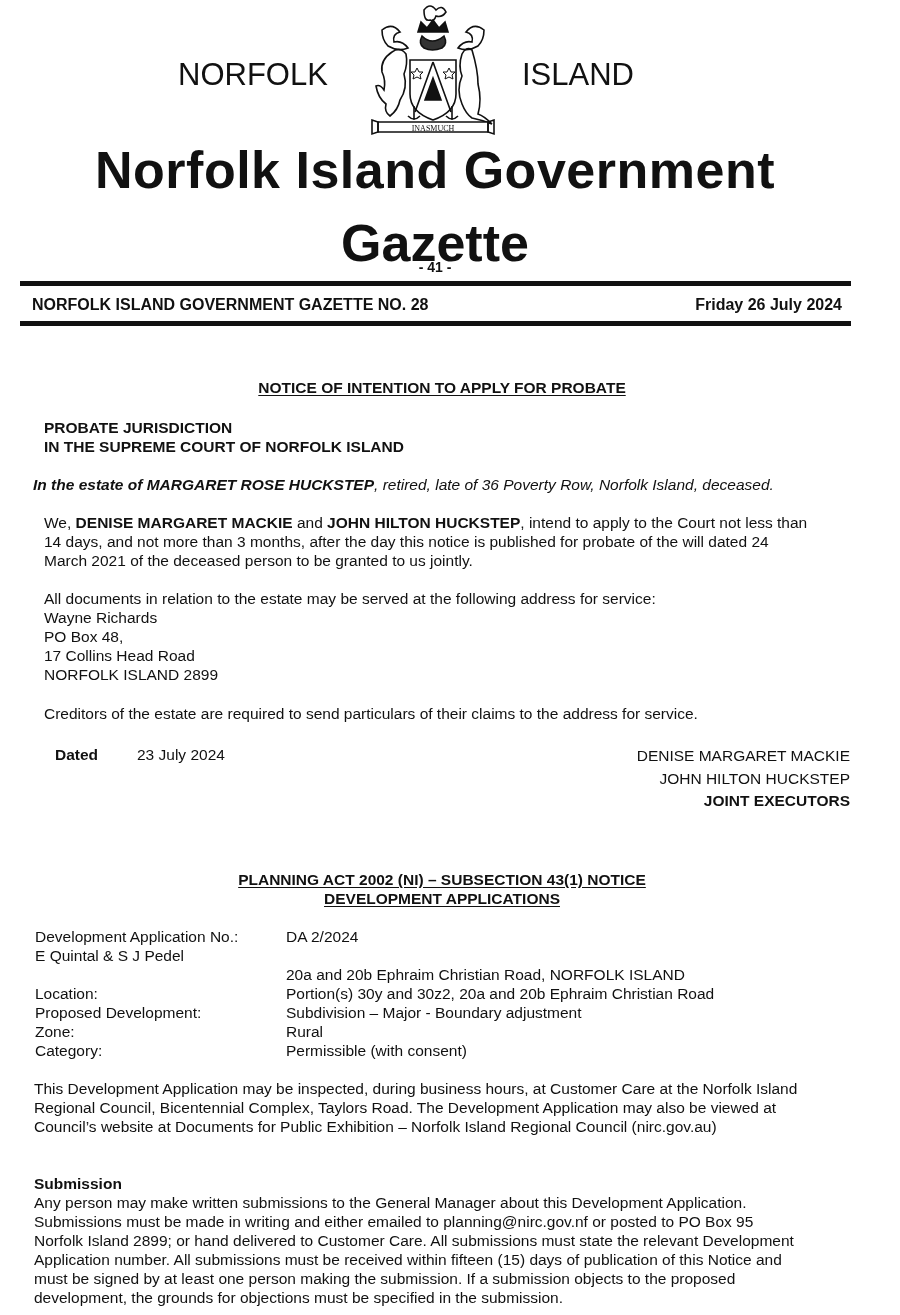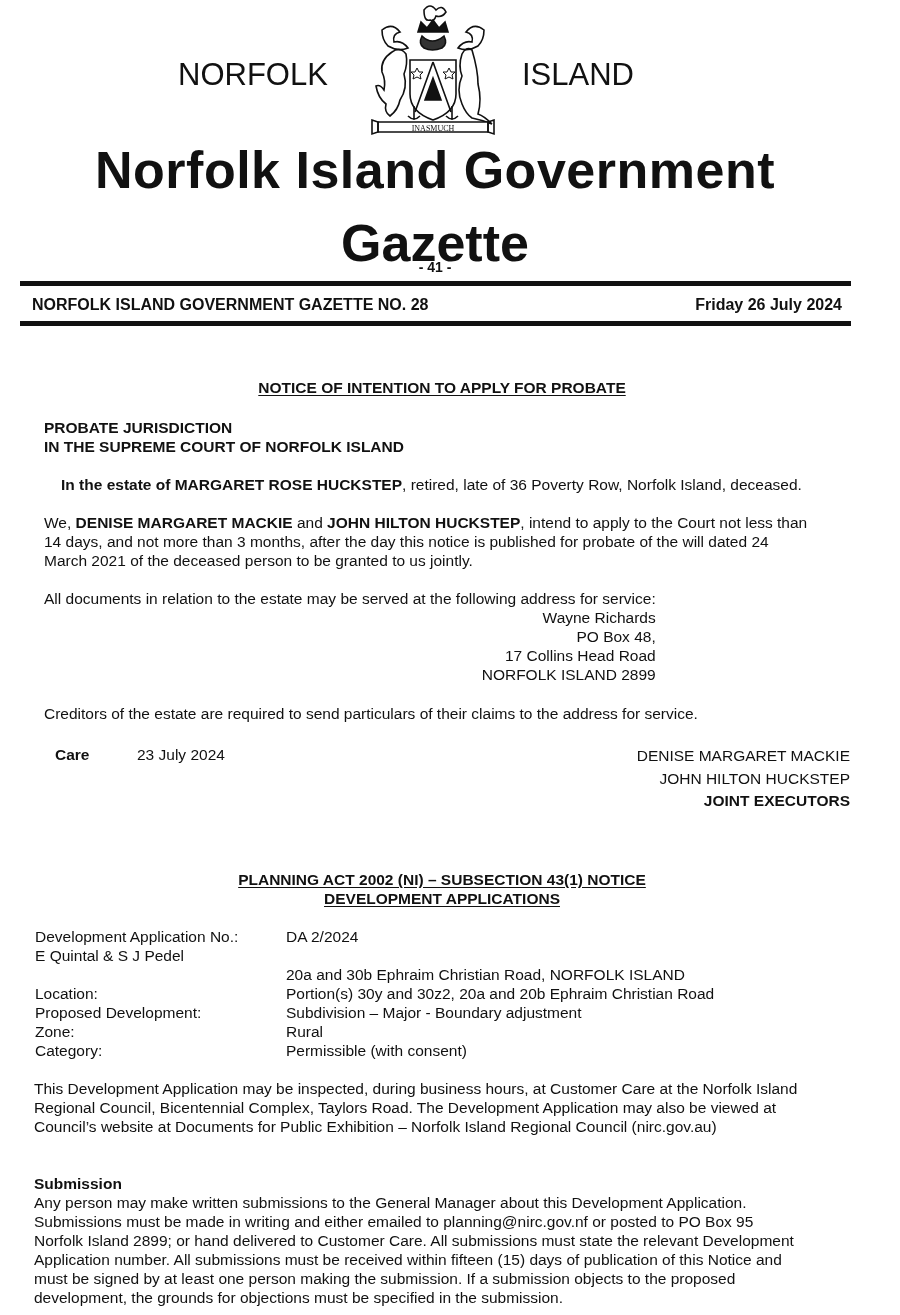--- a/index.html
+++ b/index.html
@@ -69,39 +69,39 @@
 
 <div class="abs heading center" style="top:379px;">
   <span class="u">NOTICE OF INTENTION TO APPLY FOR PROBATE</span>
 </div>
 
 <div class="abs body b" style="left:44px; top:418px;">
   <div>PROBATE JURISDICTION</div>
   <div>IN THE SUPREME COURT OF NORFOLK ISLAND</div>
 </div>
 
-<div class="abs body" style="left:61px; top:475px; white-space:nowrap;"><span class="b">In the estate of </span><span class="b">MARGARET ROSE HUCKSTEP</span><span>, retired, late of 36 Poverty Row, Norfolk Island, deceased.</span></div>
+<div class="abs body" style="left:33px; top:475px; white-space:nowrap;font-style:italic;"><span class="b">In the estate of </span><span class="b">MARGARET ROSE HUCKSTEP</span><span>, retired, late of 36 Poverty Row, Norfolk Island, deceased.</span></div>
 
 <div class="abs body" style="left:44px; top:513px; white-space:nowrap;">
   <div><span>We, </span><span class="b">DENISE MARGARET MACKIE</span><span> and </span><span class="b">JOHN HILTON HUCKSTEP</span><span>, intend to apply to the Court not less than</span></div>
   <div>14 days, and not more than 3 months, after the day this notice is published for probate of the will dated 24</div>
   <div>March 2021 of the deceased person to be granted to us jointly.</div>
 </div>
 
-<div class="abs body" style="left:44px; top:589px; white-space:nowrap;text-align:right;">
+<div class="abs body" style="left:44px; top:589px; white-space:nowrap;">
   <div>All documents in relation to the estate may be served at the following address for service:</div>
   <div>Wayne Richards</div>
   <div>PO Box 48,</div>
   <div>17 Collins Head Road</div>
   <div>NORFOLK ISLAND 2899</div>
 </div>
 
 <div class="abs body" style="left:44px; top:704px; white-space:nowrap;">Creditors of the estate are required to send particulars of their claims to the address for service.</div>
 
-<div class="abs body b" style="left:55px; top:745px;">Care</div>
+<div class="abs body b" style="left:55px; top:745px;">Dated</div>
 <div class="abs body" style="left:137px; top:745px;">23 July 2024</div>
 
 <div class="abs body" style="right:50px; top:745px; text-align:right; line-height:22.5px;">
   <div>DENISE MARGARET MACKIE</div>
   <div>JOHN HILTON HUCKSTEP</div>
   <div class="b">JOINT EXECUTORS</div>
 </div>
 
 <div class="abs heading center" style="top:870px; line-height:19px;">
   <div><span class="u">PLANNING ACT 2002 (NI) – SUBSECTION 43(1) NOTICE</span></div>
@@ -111,21 +111,21 @@
 <div class="abs body" style="left:35px; top:927px; white-space:nowrap;">
   <div class="row">
       <span class="lbl">Development Application No.:</span>
       <span>DA 2/2024</span>
     </div>
   <div class="row">
       <span>E Quintal &amp; S J Pedel</span>
     </div>
   <div class="row">
       <span class="lbl"></span>
-      <span>20a and 30b Ephraim Christian Road, NORFOLK ISLAND</span>
+      <span>20a and 20b Ephraim Christian Road, NORFOLK ISLAND</span>
     </div>
   <div class="row">
       <span class="lbl">Location:</span>
       <span>Portion(s) 30y and 30z2, 20a and 20b Ephraim Christian Road</span>
     </div>
   <div class="row">
       <span class="lbl">Proposed Development:</span>
       <span>Subdivision – Major - Boundary adjustment</span>
     </div>
   <div class="row">

